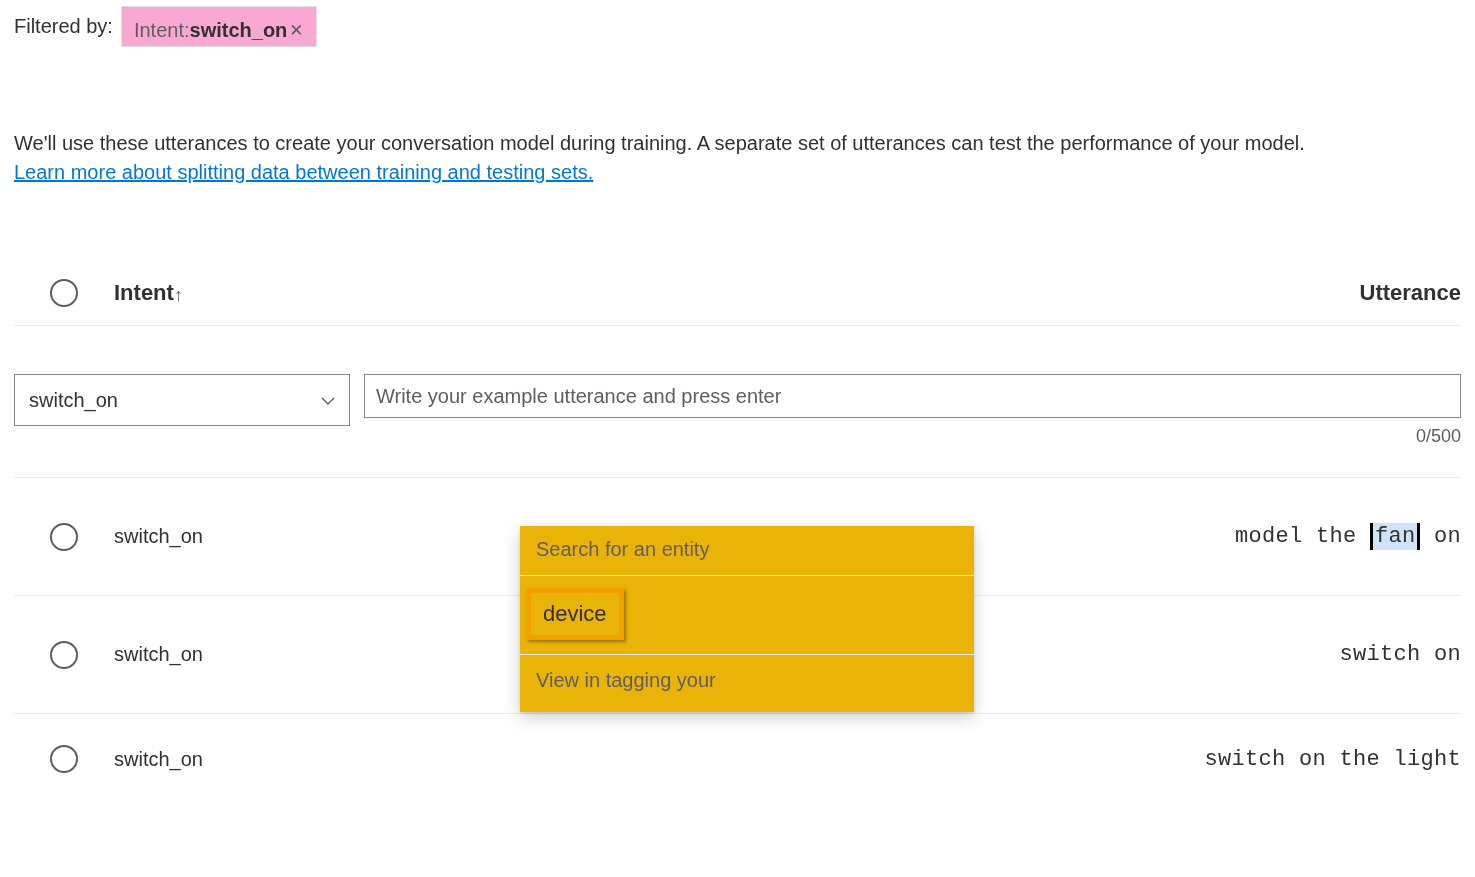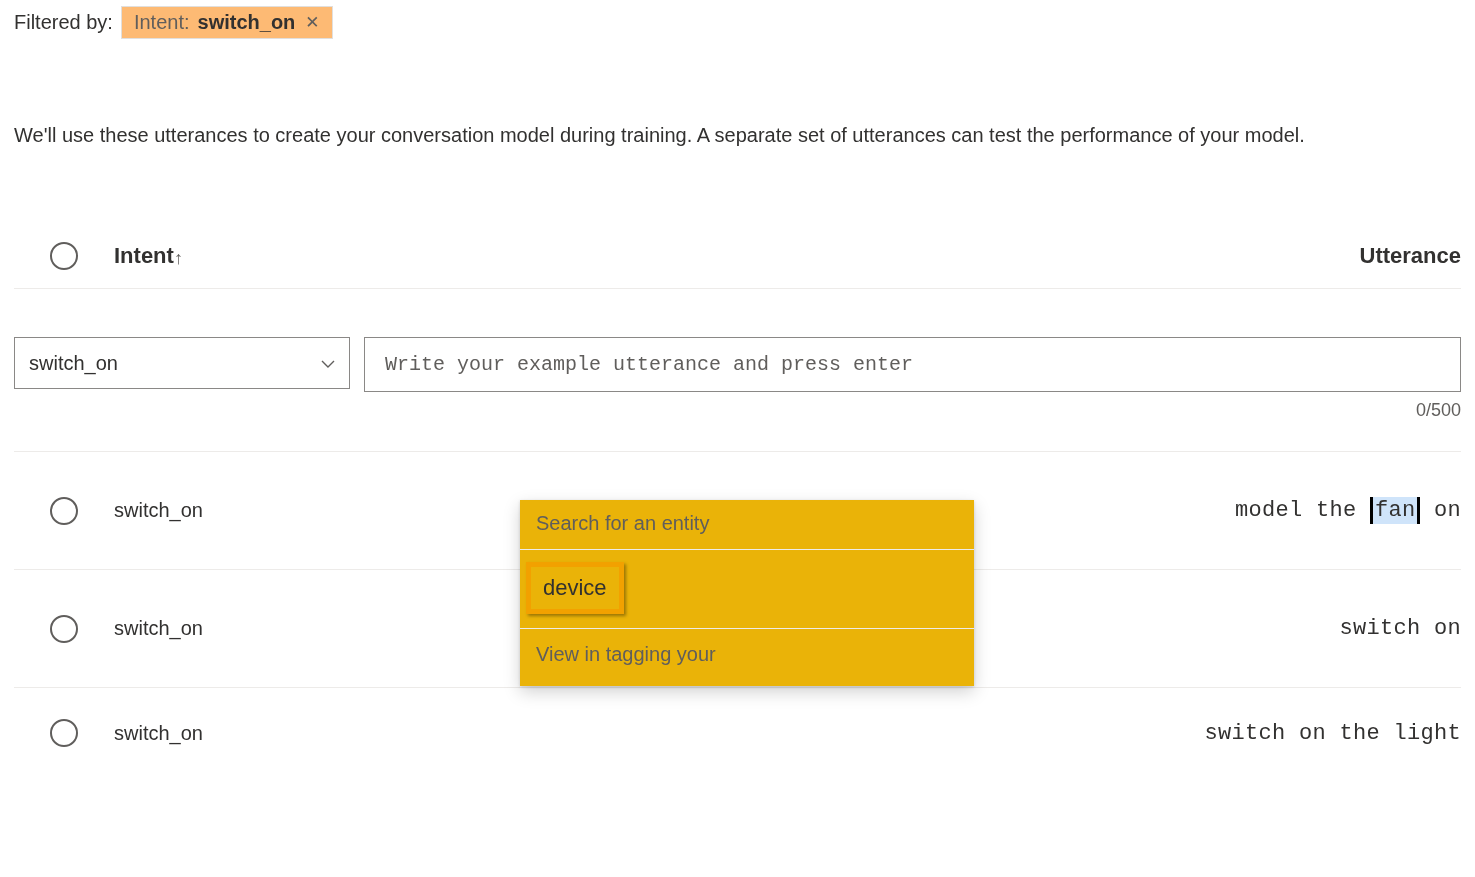--- a/index.html
+++ b/index.html
@@ -15,25 +15,24 @@
     .filter-row {
       display: flex;
       align-items: center;
       gap: 8px;
       padding: 6px 0 10px 0;
       font-size: 20px;
     }
     .filter-chip {
       display: inline-flex;
       align-items: center;
-      background: #fdba74;
+      background: #f9a8d4;
       border: 1px solid #e1dfdd;
-      padding: 4px 10px 4px 12px;
-      font-size: 20px;
-      gap: 8px;
+      padding: 12px 10px 4px 12px;
+      font-size: 20px;
     }
     .filter-chip-text { color: #605e5c; }
     .filter-chip-value { font-weight: 600; color: #323130; }
     .close-x {
       cursor: pointer;
       font-size: 17px;
       color: #605e5c;
       padding: 0 2px;
     }
     .description {
@@ -85,25 +84,25 @@
       cursor: pointer;
       background:#fff;
     }
     .chevron {
       font-size: 14px;
       color: #605e5c;
     }
     .utterance-input-wrap { flex:1; display:flex; flex-direction:column; align-items:flex-end; }
     .utterance-input {
       width: 100%;
-      height: 55px;
+      height: 44px;
       border: 1px solid #8a8886;
-      padding: 0 20px;
-      font-size: 20px;
-      font-family: Liberation Mono, monospace;
+      padding: 0 11px;
+      font-size: 20px;
+      font-family: Liberation Sans, sans-serif;
       color:#323130;
     }
     .utterance-input::placeholder { color: #605e5c; }
     .char-count { font-size:18px; color:#605e5c; margin-top:8px; }
     .list-divider { border-top:1px solid #edebe9; margin-top:30px; }
     .list-row {
       display:flex;
       align-items:center;
       min-height: 118px;
       border-bottom:1px solid #edebe9;
@@ -168,20 +167,21 @@
     <span class="filter-chip">
       <span class="filter-chip-text">Intent:</span>
       <span class="filter-chip-value">switch_on</span>
       <span class="close-x">✕</span>
     </span>
   </div>
 
   <div class="description">
     <span>We'll use these utterances to create your conversation model during training. A separate set of utterances can test the performance of your model.</span>
     <br>
+    <a href="#">Learn more about splitting data between training and testing sets.</a>
   </div>
 
   <div class="header-row">
     <div class="col-check">
       <div class="radio"></div>
     </div>
     <div class="col-intent">
       <span>Intent</span>
       <span class="sort-arrow">↑</span>
     </div>

